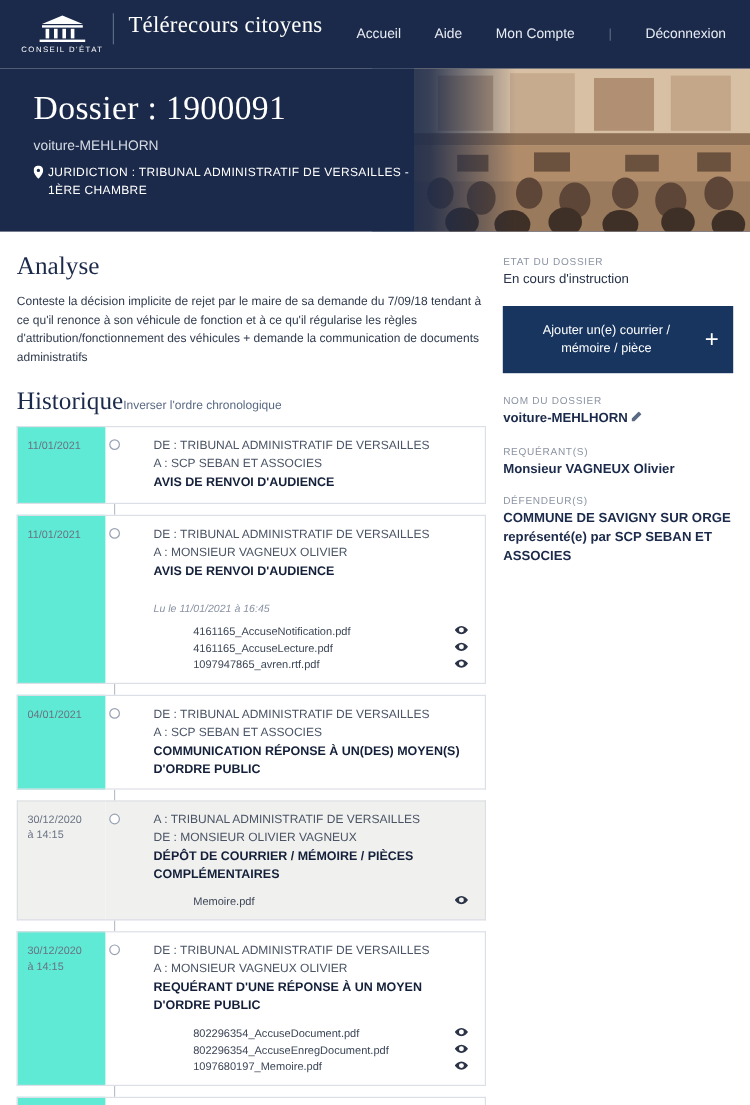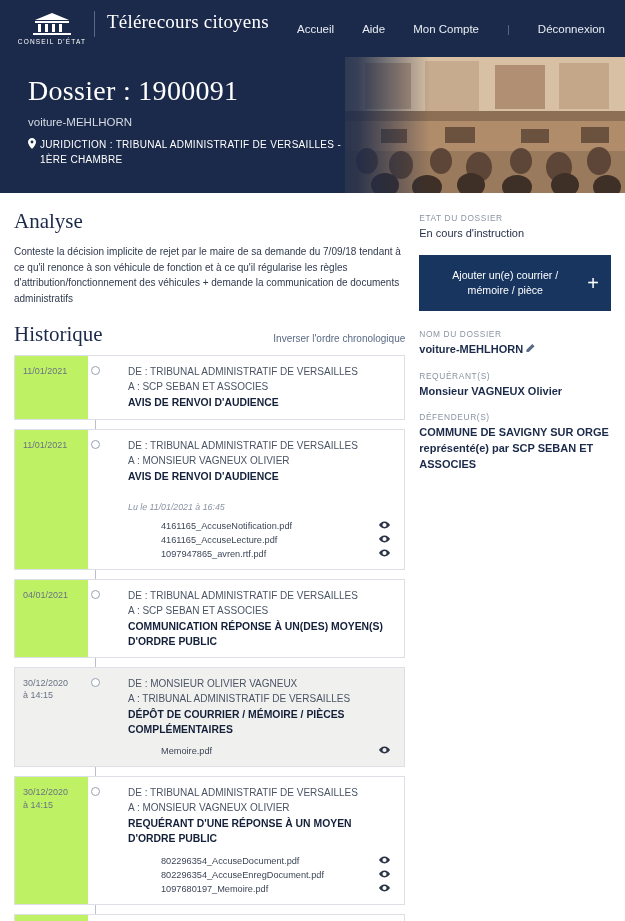--- a/index.html
+++ b/index.html
@@ -129,21 +129,20 @@
   }
   .analyse-text {
     font-size: 10px;
     color: #2f3a4d;
     line-height: 1.55;
     margin-bottom: 16px;
   }
   .hist-head {
     display: flex;
     align-items: flex-end;
-    justify-content: space-between;
     margin-bottom: 8px;
   }
   .hist-head h2 { margin: 0; }
   .invert-link {
     font-size: 10px;
     color: #5a6a84;
     text-decoration: none;
     padding-bottom: 3px;
   }
 
@@ -167,21 +166,21 @@
   }
   .ev-date {
     width: 74px;
     flex: none;
     font-size: 9px;
     color: #6a7384;
     padding: 9px 6px 0 8px;
     line-height: 1.35;
     border: 1px solid #dcdfe5;
     border-right: none;
-    background: #bef264;
+    background: #5eead4;
   }
   .ev-dot {
     position: absolute;
     left: 77px;
     top: 11px;
     width: 9px; height: 9px;
     border-radius: 50%;
     background: #ffffff;
     border: 1px solid #98a2b3;
     z-index: 2;
@@ -392,22 +391,22 @@
           <div class="ev-body">
             <div class="ev-line">DE : TRIBUNAL ADMINISTRATIF DE VERSAILLES</div>
             <div class="ev-line">A : SCP SEBAN ET ASSOCIES</div>
             <div class="ev-title">COMMUNICATION RÉPONSE À UN(DES) MOYEN(S) D'ORDRE PUBLIC</div>
           </div>
         </div>
         <div class="event shaded">
           <div class="ev-date">30/12/2020<br>à 14:15</div>
           <div class="ev-dot"></div>
           <div class="ev-body">
+            <div class="ev-line">A : TRIBUNAL ADMINISTRATIF DE VERSAILLES</div>
             <div class="ev-line">DE : MONSIEUR OLIVIER VAGNEUX</div>
-            <div class="ev-line">A : TRIBUNAL ADMINISTRATIF DE VERSAILLES</div>
             <div class="ev-title">DÉPÔT DE COURRIER / MÉMOIRE / PIÈCES COMPLÉMENTAIRES</div>
             <div class="files">
               <div class="file-row">
                 <span class="file-name">Memoire.pdf</span>
                 <span class="eye"><svg width="11" height="8" viewBox="0 0 16 10">
                     <path d="M8 0C4 0 1.2 3 0 5c1.2 2 4 5 8 5s6.8-3 8-5c-1.2-2-4-5-8-5zm0 8a3 3 0 1 1 0-6 3 3 0 0 1 0 6z" fill="#2b3447"></path>
                   </svg></span>
               </div>
             </div>
           </div>

